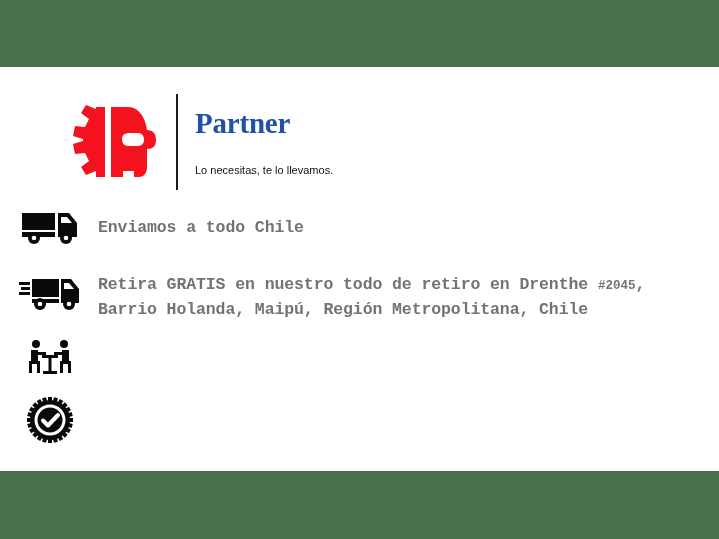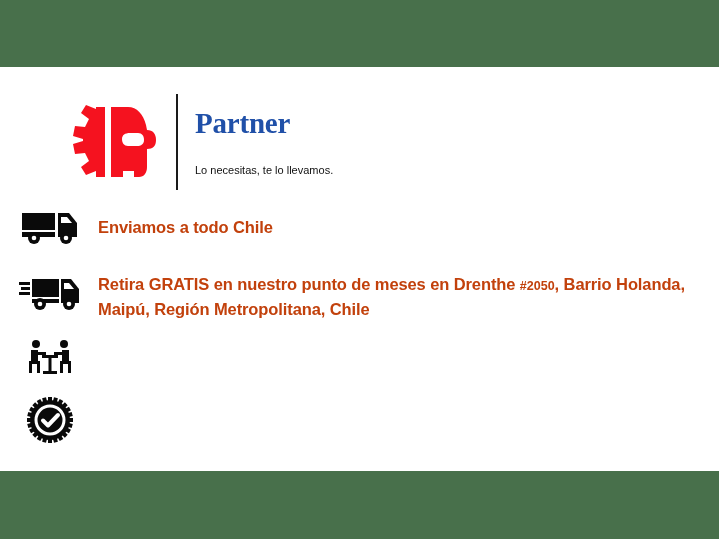--- a/index.html
+++ b/index.html
@@ -98,25 +98,25 @@
     flex: 0 0 64px;
     height: 42px;
     display: flex;
     align-items: center;
     justify-content: center;
   }
   .feature-icon svg { display: block; }
 
   .feature-text {
     flex: 1 1 auto;
-    font-family: Liberation Sans, sans-serif;
+    font-family: Liberation Mono, monospace;
     font-weight: 700;
     font-size: 16.5px;
     line-height: 23px;
-    color: #c2410c;
+    color: #737373;
     letter-spacing: -0.1px;
     padding-top: 9px;
     padding-left: 16px;
   }
 
   .feature-text .small {
     font-size: 12.5px;
     letter-spacing: 0;
   }
 
@@ -184,21 +184,21 @@
           <path fill="#0a0a0a" d="M13 4 L40 4 L40 22 L13 22 Z"></path>
           <rect x="13" y="24" width="27" height="4" fill="#0a0a0a"></rect>
           <path fill="#0a0a0a" d="M42 4 L52 4 L60 14 L60 28 L42 28 Z"></path>
           <path fill="#ffffff" d="M45 8 L50 8 L55 14 L45 14 Z"></path>
           <circle cx="21" cy="29" r="6" fill="#0a0a0a"></circle>
           <circle cx="21" cy="29" r="2.3" fill="#ffffff"></circle>
           <circle cx="50" cy="29" r="6" fill="#0a0a0a"></circle>
           <circle cx="50" cy="29" r="2.3" fill="#ffffff"></circle>
         </svg>
       </div>
-      <div class="feature-text"><span>Retira GRATIS en nuestro punto de meses en Drenthe </span><span class="small">#2050</span><span>, Barrio Holanda, Maipú, Región Metropolitana, Chile</span></div>
+      <div class="feature-text"><span>Retira GRATIS en nuestro todo de retiro en Drenthe </span><span class="small">#2045</span><span>, Barrio Holanda, Maipú, Región Metropolitana, Chile</span></div>
     </div>
 
     <div class="feature-row" id="row-atencion">
       <div class="feature-icon">
         <svg width="50" height="38" viewBox="0 0 50 38" aria-hidden="true">
 
           <circle cx="11" cy="5" r="4" fill="#0a0a0a"></circle>
           <path fill="#0a0a0a" d="M6 11 L13 11 L13 22 L6 22 Z"></path>
           <rect x="13" y="13" width="8" height="3" fill="#0a0a0a"></rect>
           <rect x="4" y="22" width="11" height="3" fill="#0a0a0a"></rect>

